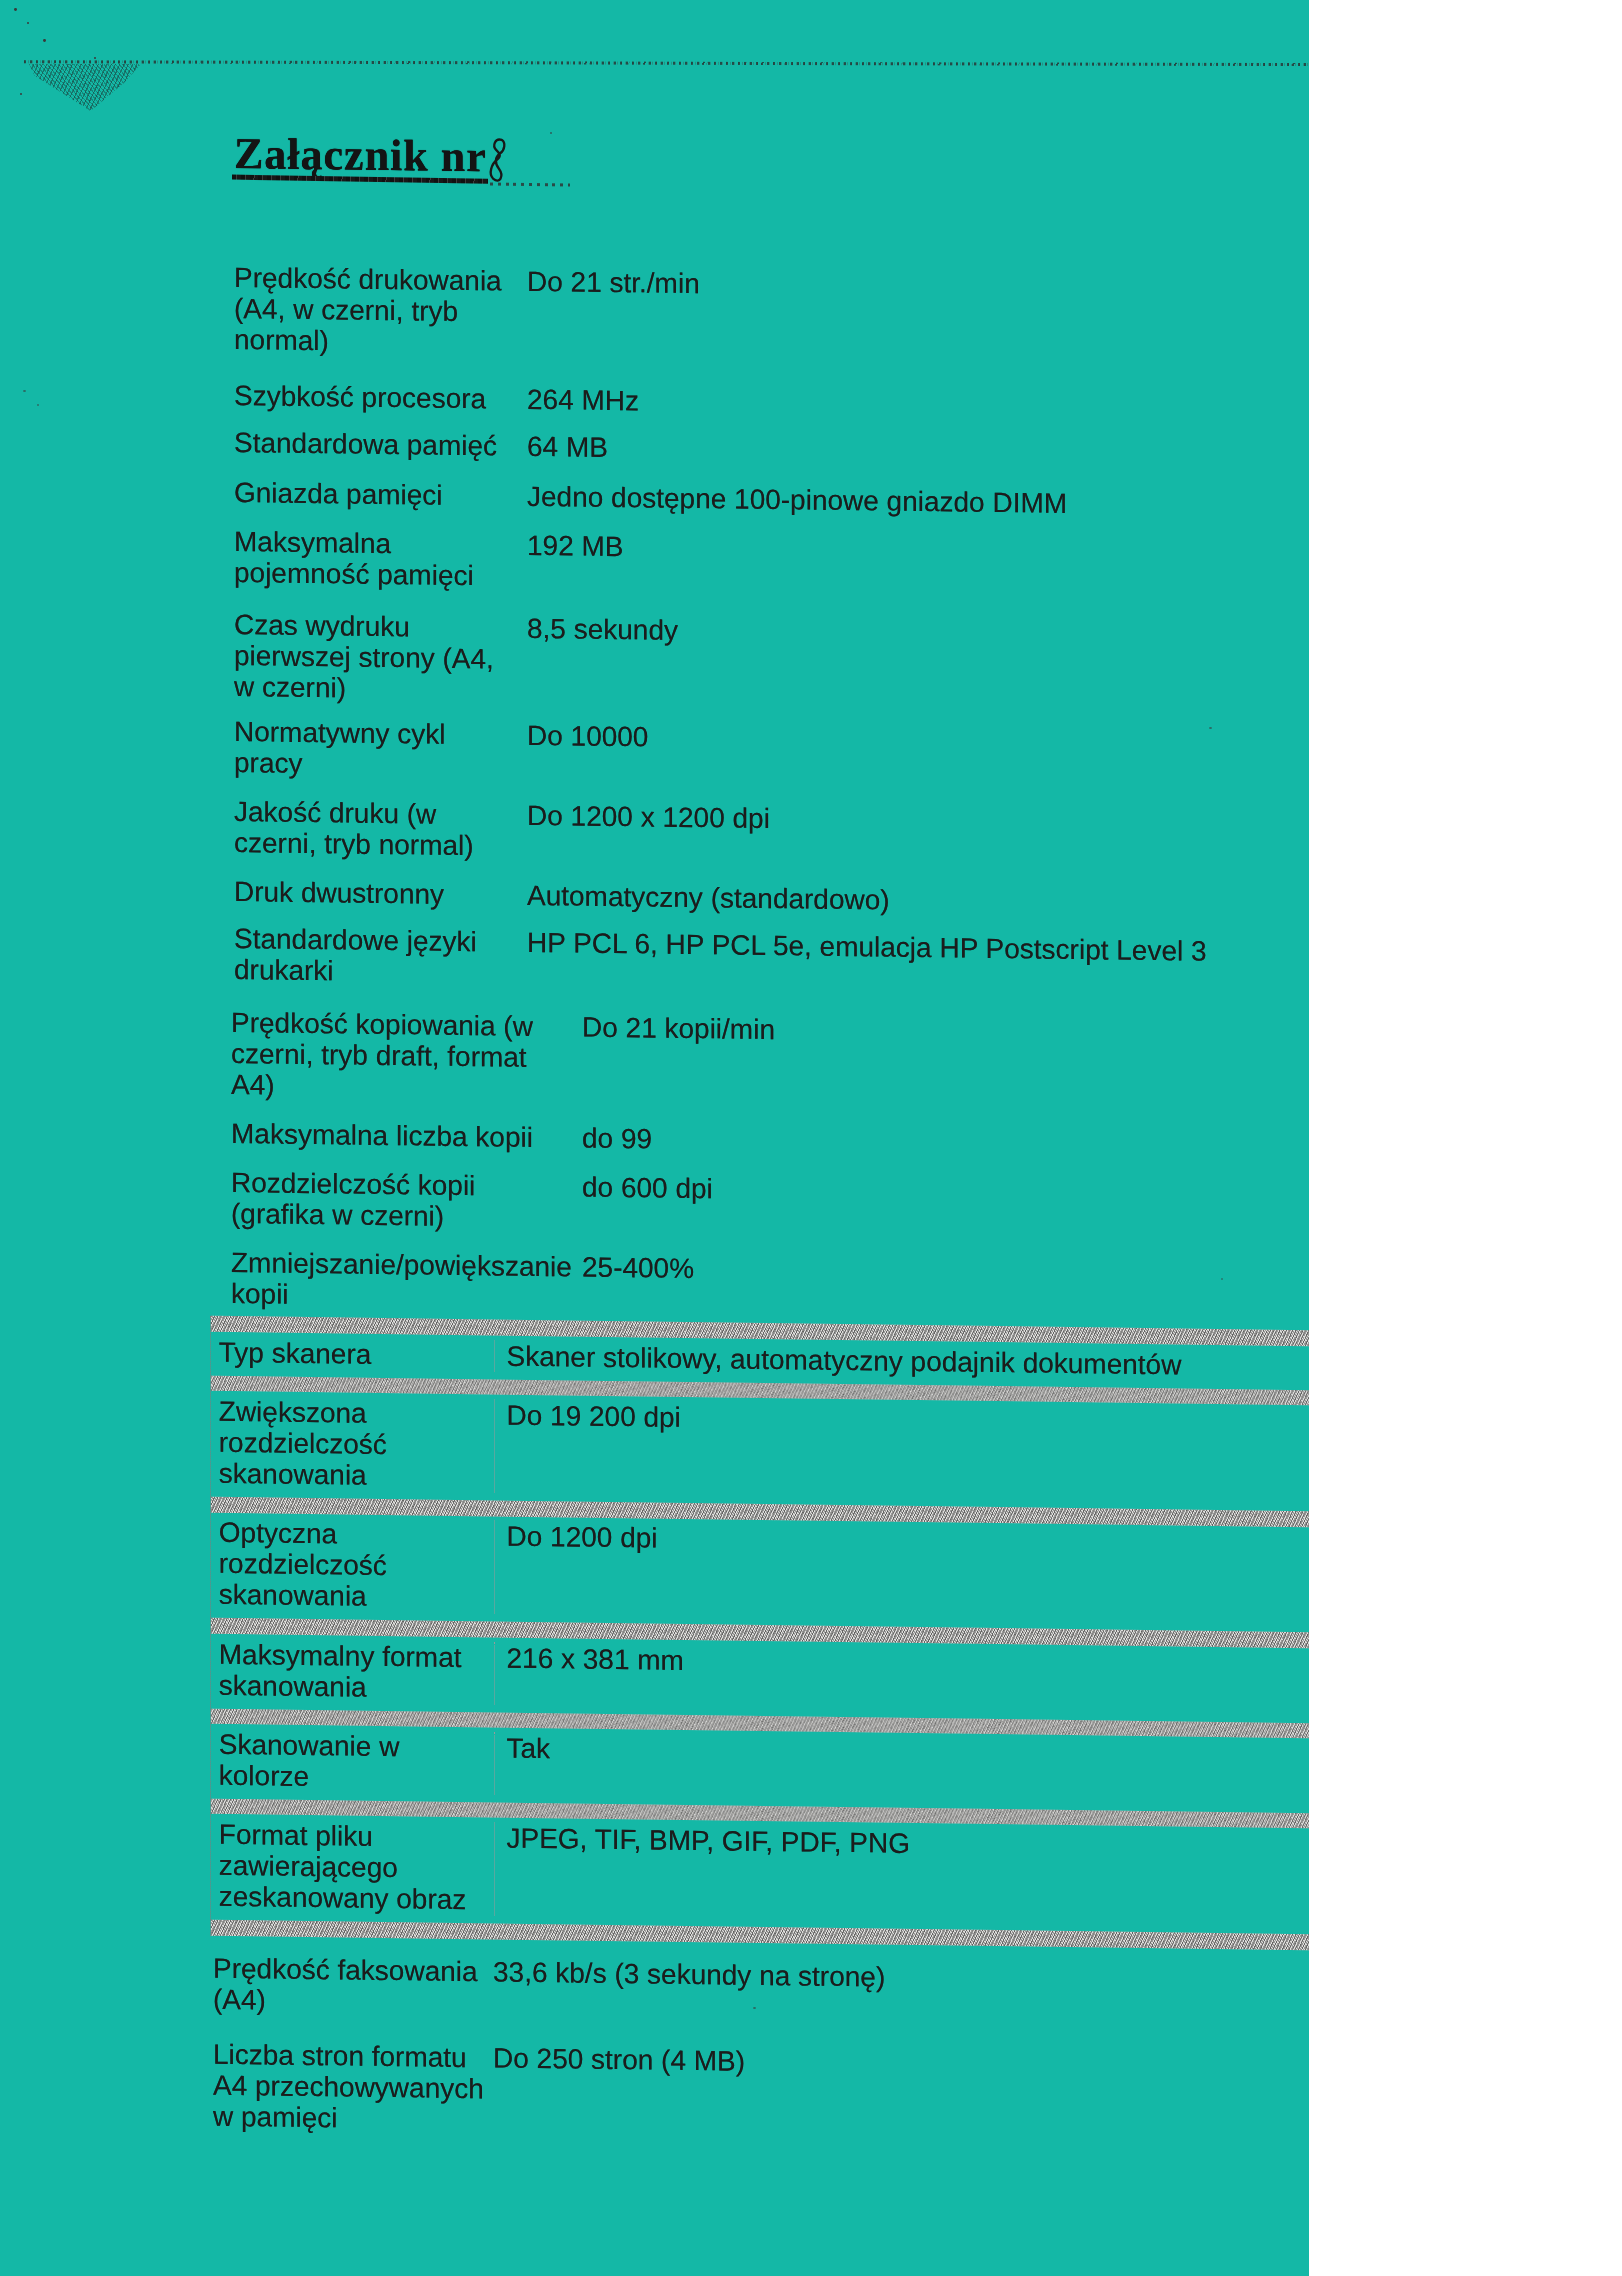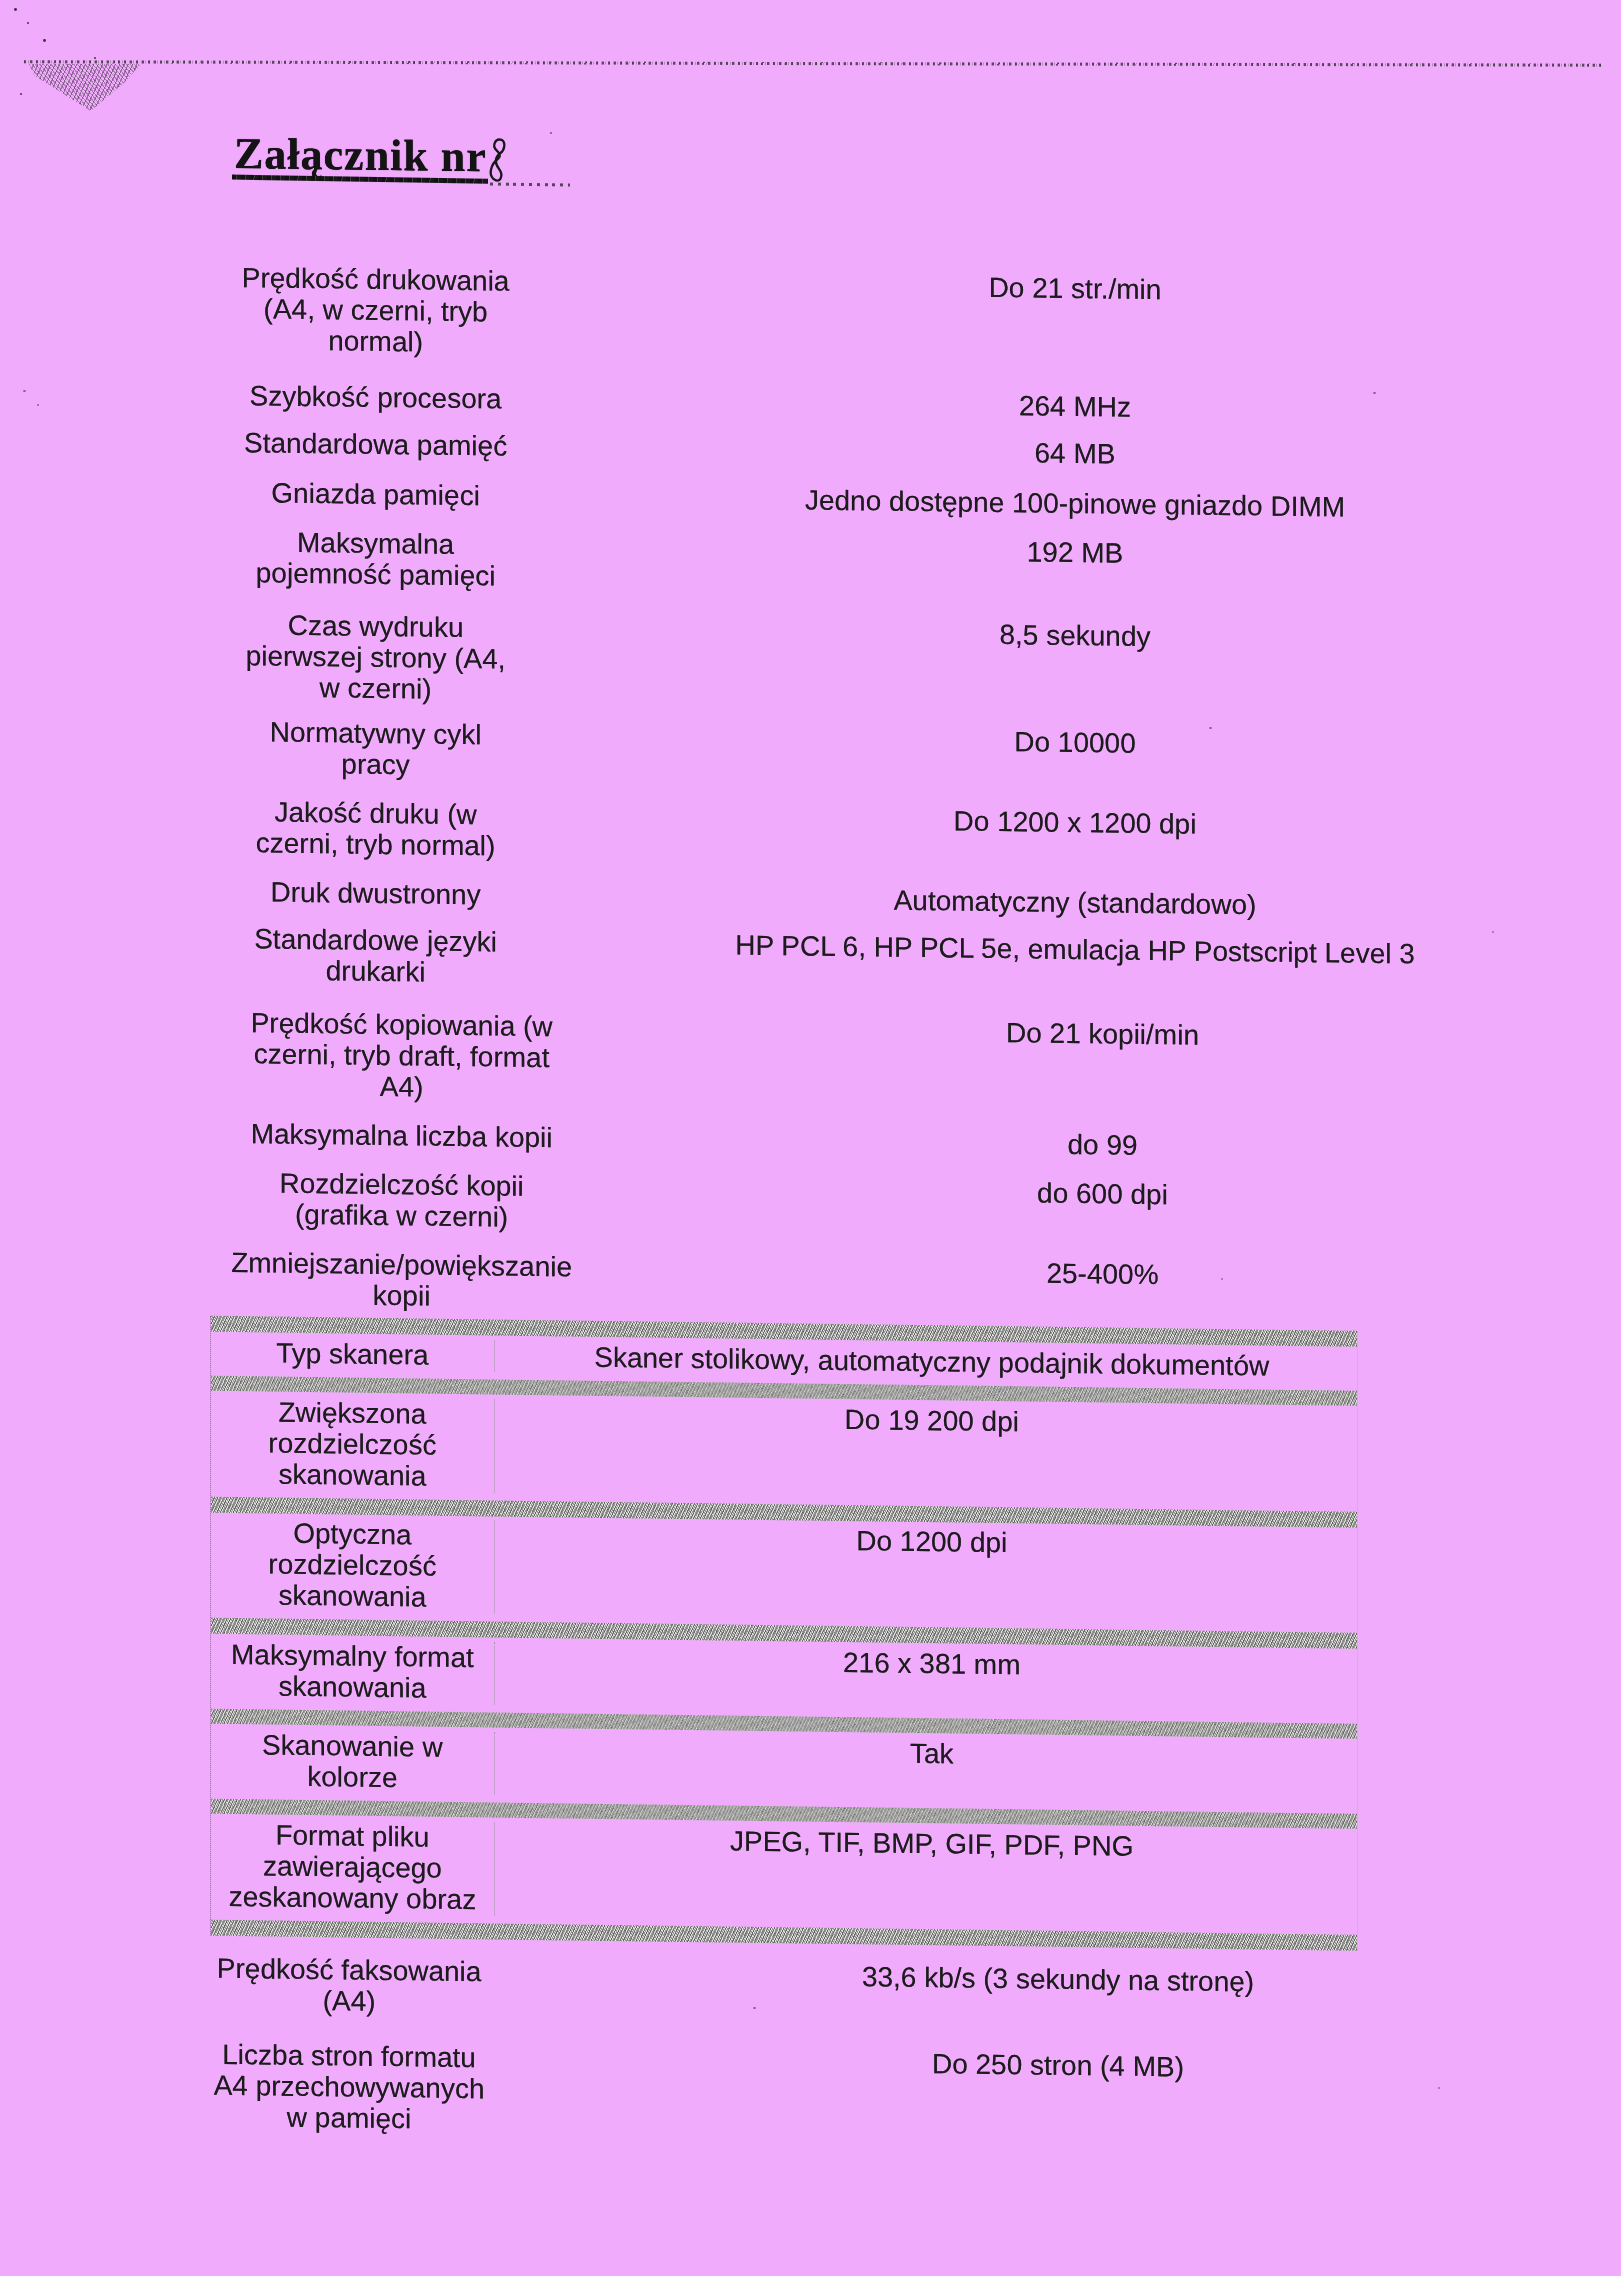--- a/index.html
+++ b/index.html
@@ -1,23 +1,22 @@
 <!DOCTYPE html>
 <html><head>
 <meta charset="utf-8">
 <style>
   html,body{margin:0;padding:0;background:#ffffff;}
   .page{
     position:relative;
-    width:1621px;height:2276px;
-    background:#f0abfc;
+    width:1309px;height:2276px;
+    background:#14b8a6;
     overflow:hidden;
     font-family:"Liberation Sans", sans-serif;
     color:#1c1c1c;
-    text-align:center;
   }
   
   .content{
     position:absolute;left:0;top:0;width:1623px;height:2276px;
     transform:skewY(0.75deg);
     transform-origin:0 0;
   }
   
   .top-scan-line{
     position:absolute;left:24.4px;top:62px;width:1578px;height:2.9px;

